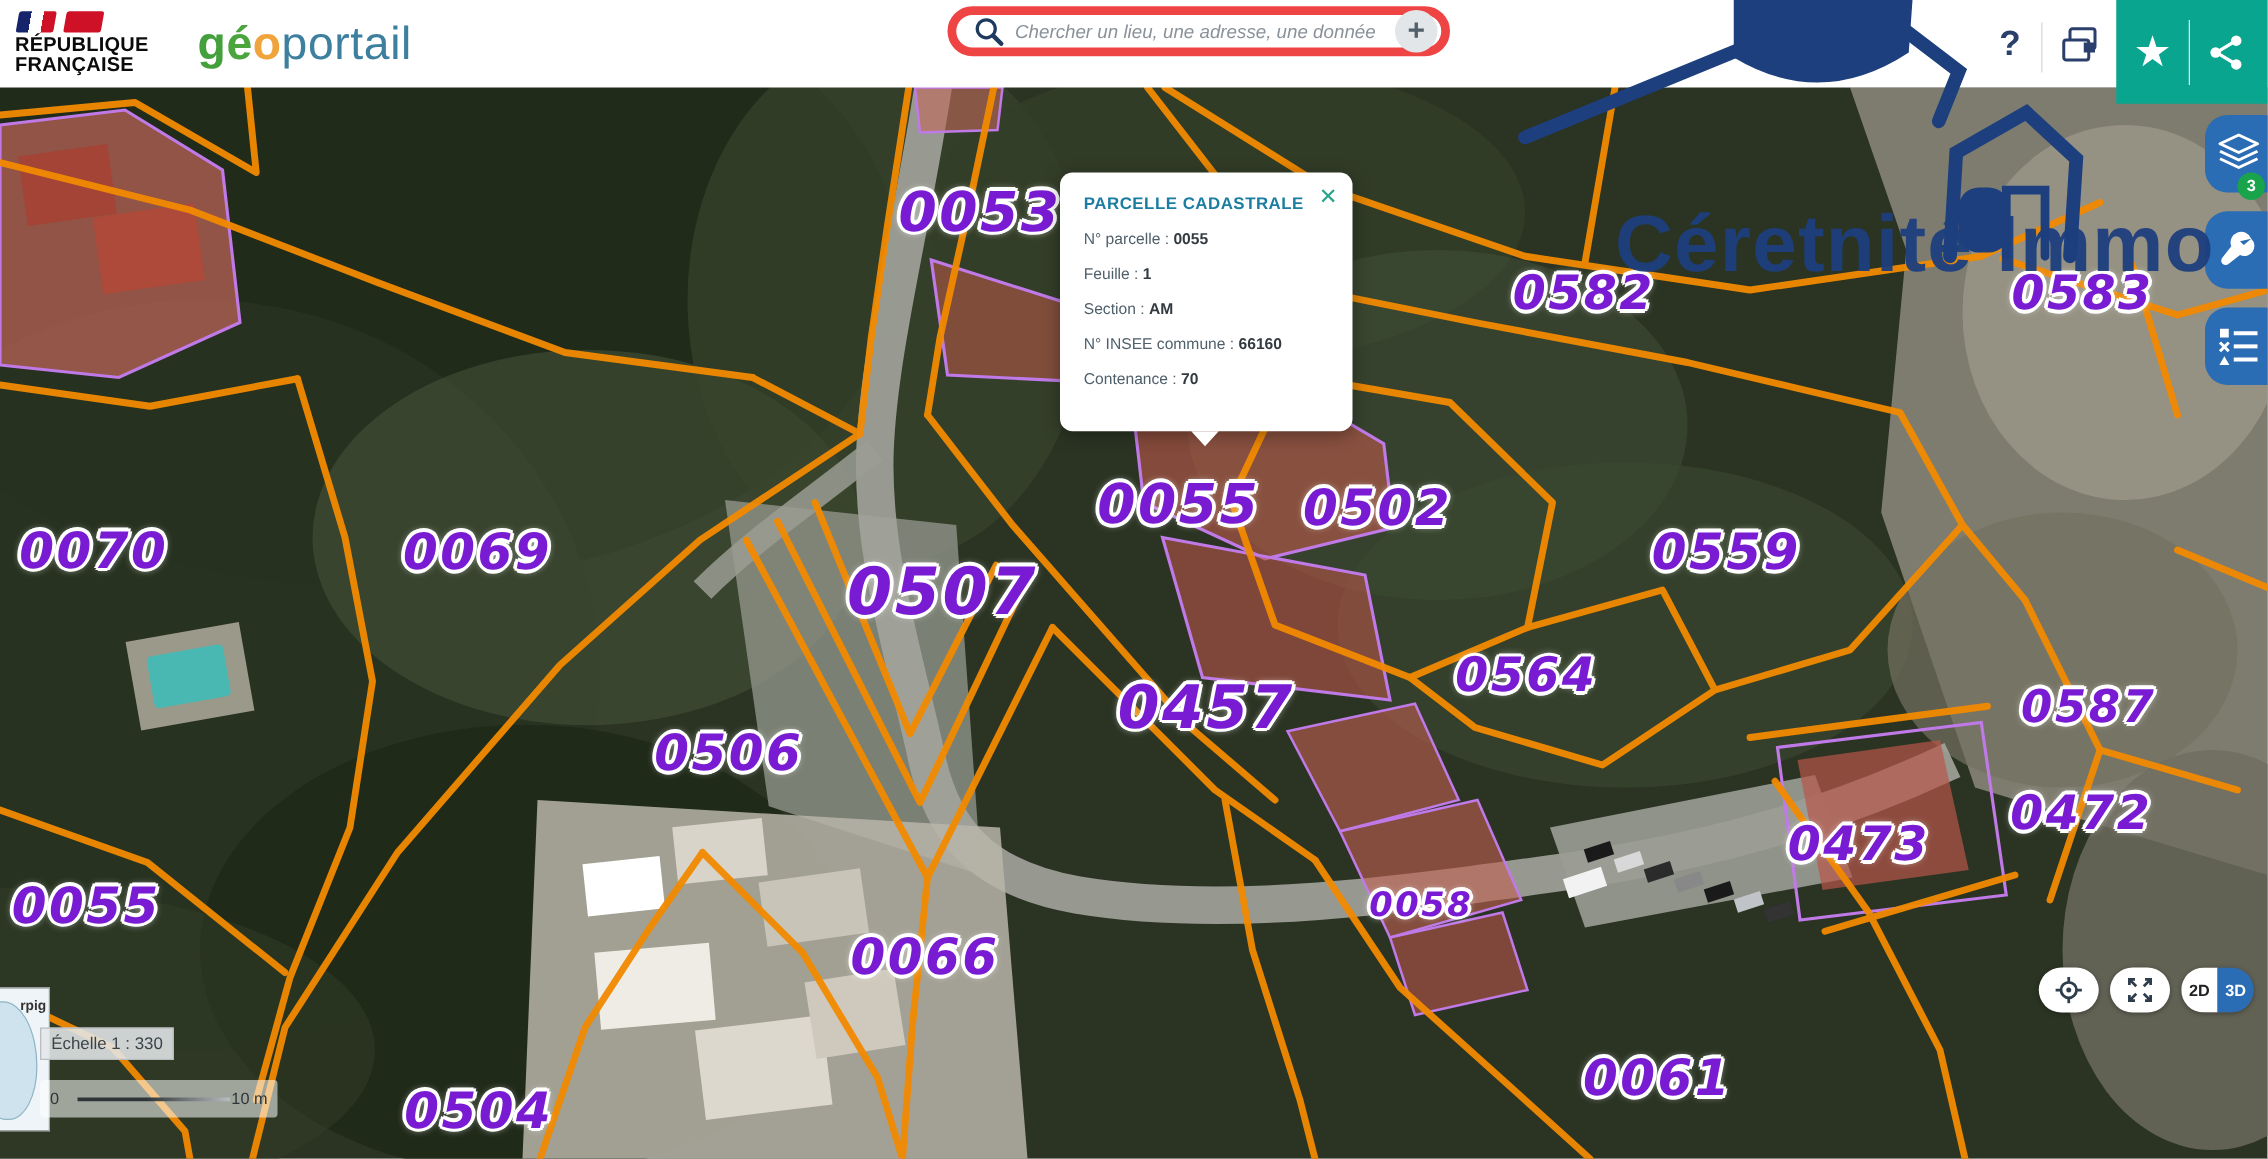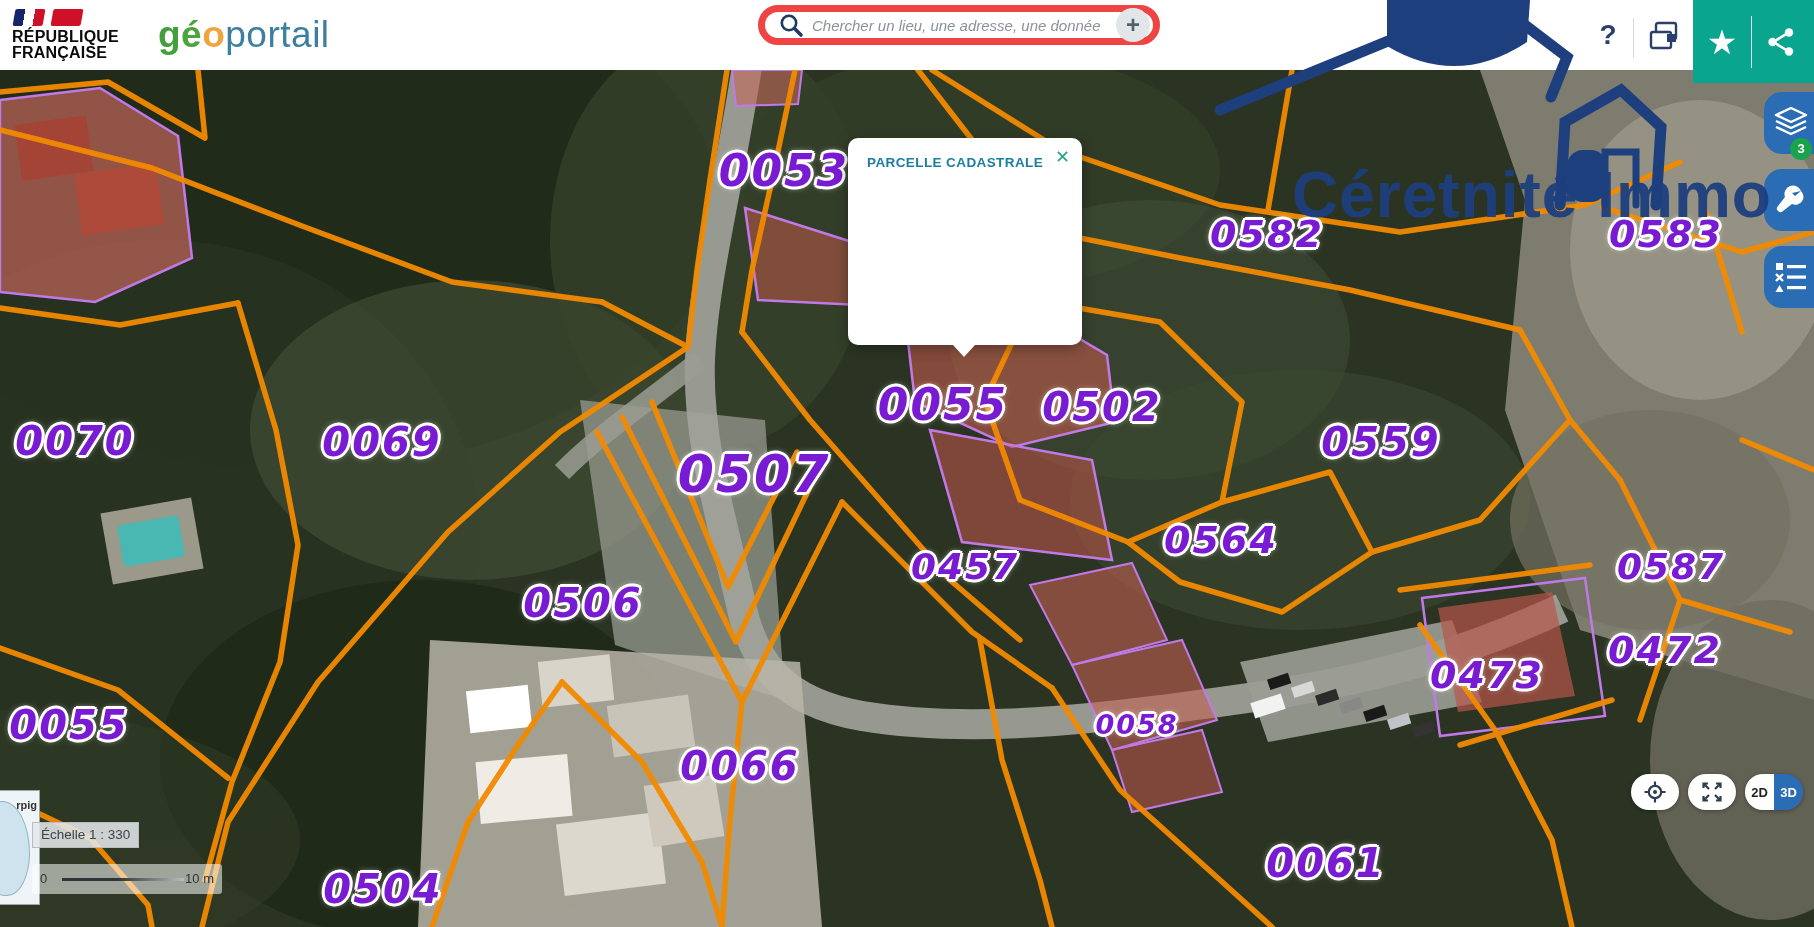--- a/index.html
+++ b/index.html
@@ -213,35 +213,42 @@
       <div class="plabel" style="left: 784px; top: 170px; font-size: 44px;">0053</div>
       <div class="plabel" style="left: 1267px; top: 234px; font-size: 38px;">0582</div>
       <div class="plabel" style="left: 1666px; top: 234px; font-size: 38px;">0583</div>
       <div class="plabel" style="left: 75px; top: 441px; font-size: 40px;">0070</div>
       <div class="plabel" style="left: 382px; top: 442px; font-size: 40px;">0069</div>
       <div class="plabel" style="left: 943px; top: 404px; font-size: 44px;">0055</div>
       <div class="plabel" style="left: 1102px; top: 407px; font-size: 40px;">0502</div>
       <div class="plabel" style="left: 1381px; top: 442px; font-size: 40px;">0559</div>
       <div class="plabel" style="left: 754px; top: 474px; font-size: 52px;">0507</div>
       <div class="plabel" style="left: 1221px; top: 540px; font-size: 38px;">0564</div>
-      <div class="plabel" style="left: 965px; top: 566px; font-size: 36px;">0457</div>
+      <div class="plabel" style="left: 965px; top: 566px; font-size: 48px;">0457</div>
       <div class="plabel" style="left: 1671px; top: 566px; font-size: 36px;">0587</div>
       <div class="plabel" style="left: 583px; top: 603px; font-size: 40px;">0506</div>
       <div class="plabel" style="left: 1648px; top: 650px; font-size: 38px; padding-left: 34px;">0472</div>
       <div class="plabel" style="left: 1487px; top: 675px; font-size: 38px;">0473</div>
       <div class="plabel" style="left: 69px; top: 725px; font-size: 40px;">0055</div>
       <div class="plabel" style="left: 1137px; top: 724px; font-size: 27px;">0058</div>
       <div class="plabel" style="left: 740px; top: 766px; font-size: 40px;">0066</div>
       <div class="plabel" style="left: 1326px; top: 863px; font-size: 40px;">0061</div>
       <div class="plabel" style="left: 383px; top: 889px; font-size: 40px;">0504</div>
     </div>
 
   <div class="popup">
     <div class="popup-title">PARCELLE CADASTRALE</div>
     <button class="popup-close">✕</button>
+    <div>
+        <div class="popup-row"><span>N° parcelle : </span><b>0055</b></div>
+        <div class="popup-row"><span>Feuille : </span><b>1</b></div>
+        <div class="popup-row"><span>Section : </span><b>AM</b></div>
+        <div class="popup-row"><span>N° INSEE commune : </span><b>66160</b></div>
+        <div class="popup-row"><span>Contenance : </span><b>70</b></div>
+      </div>
     <div class="popup-anchor"></div>
   </div>
 
   <div class="side-tools">
     <button class="tool-btn">
       <svg width="34" height="34" viewBox="0 0 34 34">
         <g stroke="#fff" stroke-width="2.4" fill="none" stroke-linejoin="round">
           <polygon points="17,2 32,9 17,16 2,9"></polygon>
           <polyline points="2,15 17,22 32,15"></polyline>
           <polyline points="2,21 17,28 32,21"></polyline>

